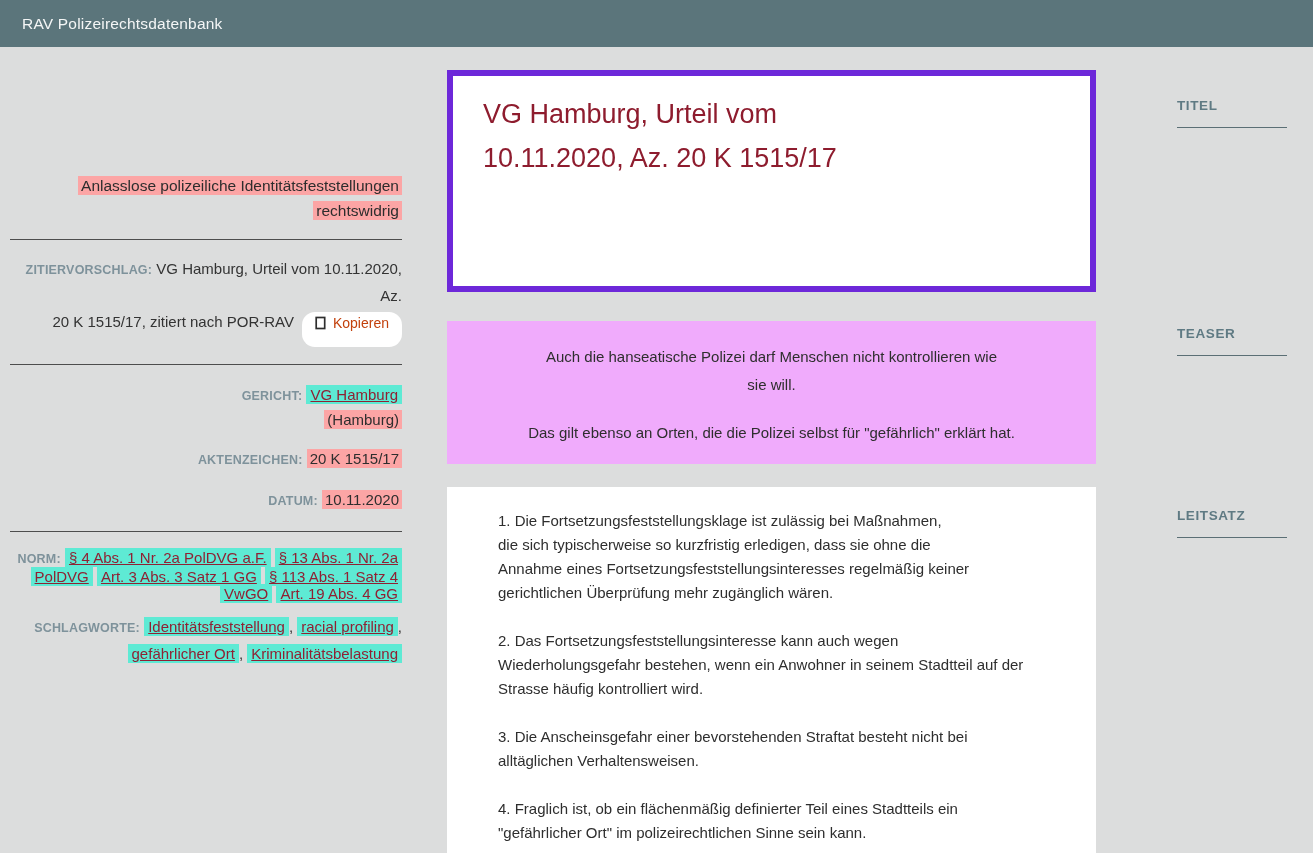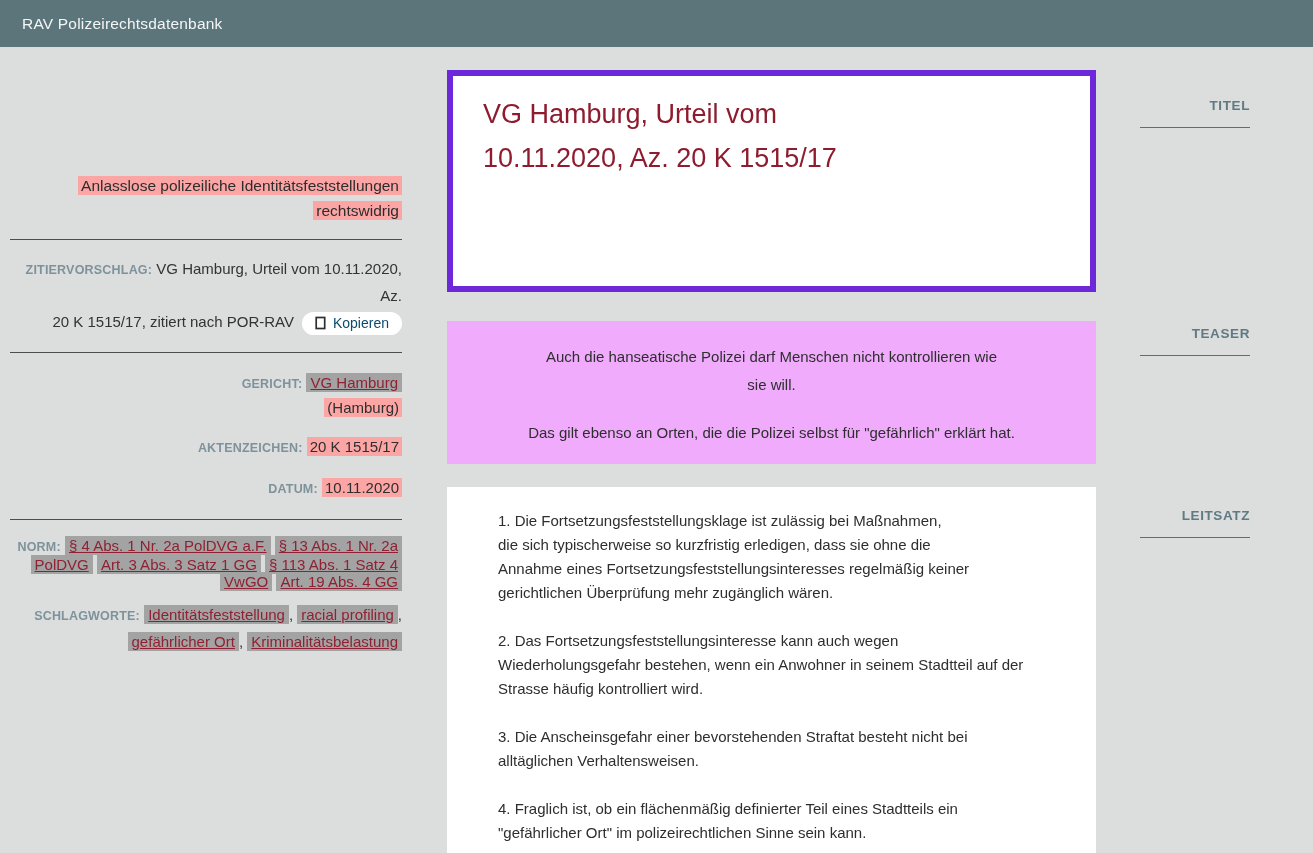--- a/index.html
+++ b/index.html
@@ -21,29 +21,29 @@
 
   .doc-title { margin-top: 126px; font-size: 15.5px; line-height: 25px; color: #2d2d2d; }
   .hl { background: #fca5a5; padding: 1px 3px; -webkit-box-decoration-break: clone; box-decoration-break: clone; }
 
   .meta-label { color: #7e929b; font-weight: bold; font-size: 12.5px; letter-spacing: 0.2px; }
   .meta-text { font-size: 15px; color: #333; }
   .preline { white-space: pre-line; }
 
   .zitier-block { margin-top: 16px; font-size: 15px; line-height: 26px; }
   .copy-btn { display: inline-flex; align-items: center; gap: 7px; background: #ffffff; border: none;
-              border-radius: 13px; padding: 3px 13px 4px; font-family: "Liberation Sans", sans-serif;
-              font-size: 14px; color: #0c4a6e; cursor: pointer; vertical-align: -3px; margin-left: 8px; }
+              border-radius: 13px; padding: 3px 13px 16px; font-family: "Liberation Sans", sans-serif;
+              font-size: 14px; color: #c2410c; cursor: pointer; vertical-align: -3px; margin-left: 8px; }
 
   .meta-row { line-height: 23px; font-size: 15px; }
   .row-gericht { margin-top: 18px; }
   .row-aktenzeichen { margin-top: 16px; }
   .row-datum { margin-top: 16px; }
 
-  .side-link { color: #8f2133; background: #a3a3a3; padding: 1px 4px; text-decoration: underline;
+  .side-link { color: #8f2133; background: #5eead4; padding: 1px 4px; text-decoration: underline;
                cursor: pointer; -webkit-box-decoration-break: clone; box-decoration-break: clone; }
 
   .norm-block { margin-top: 17px; line-height: 17px; font-size: 15px; }
   .schlagworte-block { margin-top: 12px; line-height: 25px; font-size: 15px; }
   .sep { color: #333; }
 
   
   .titel-box { position: absolute; left: 447px; top: 70px; width: 649px; height: 222px;
                background: #ffffff; border: 6px solid #6d28d9; padding: 16px 30px; overflow: hidden; }
   .titel-case { color: #8e1c2e; font-size: 27px; line-height: 44px; white-space: pre-line; }
@@ -51,21 +51,21 @@
 
   .teaser-box { position: absolute; left: 447px; top: 321px; width: 649px; height: 143px;
                 background: #f0abfc; padding: 22px 17px 0; overflow: hidden; text-align: center; }
   .teaser-box p { margin: 0 0 20px; font-size: 15px; line-height: 28px; color: #2e2e2e; white-space: pre-line; }
 
   .leitsatz-box { position: absolute; left: 447px; top: 487px; width: 649px; height: 366px;
                   background: #ffffff; padding: 22px 35px; overflow: hidden; }
   .leitsatz-box p { margin: 0 16px 24px; font-size: 15px; line-height: 24px; color: #2e2e2e; white-space: pre-line; }
 
   
-  .side-label { position: absolute; left: 1140px; width: 110px; text-align: right;
+  .side-label { position: absolute; left: 1177px; width: 110px; 
                 color: #5f7a83; font-weight: bold; font-size: 13.5px; letter-spacing: 0.6px;
                 line-height: 17px; padding-bottom: 13px; border-bottom: 1px solid #5b6f75; }
   .label-titel { top: 97px; }
   .label-teaser { top: 325px; }
   .label-leitsatz { top: 507px; }
 </style>
 </head>
 <body>
 
 <div class="page">

